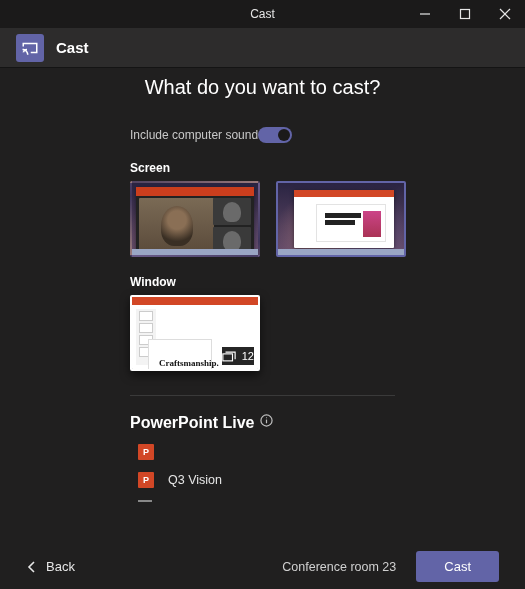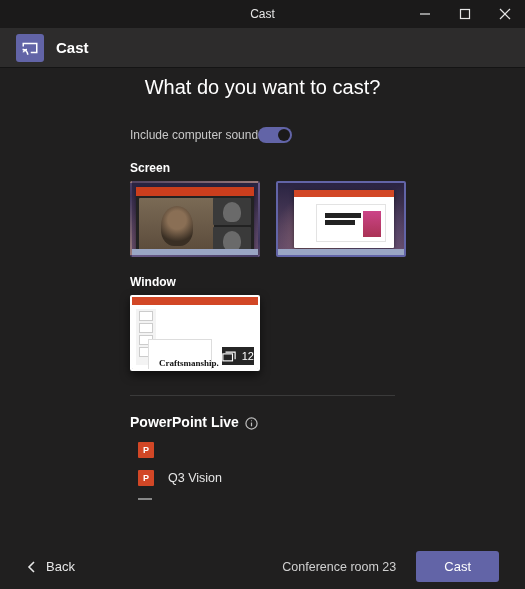--- a/index.html
+++ b/index.html
@@ -69,21 +69,21 @@
   .w1 .slide .txt { position: absolute; left: 10px; top: 18px; color: #111; font-size: 9px; font-family: Georgia, serif; font-weight: 700; }
   .w1 .thumb-strip { position: absolute; left: 4px; top: 12px; width: 20px; bottom: 4px; background: #f3f3f3; }
   .w1 .thumb-strip div { width: 14px; height: 10px; background: #fff; border:1px solid #ccc; margin: 2px auto; }
   .w1 .badge { position: absolute; right: 4px; bottom: 4px; background: rgba(20,20,20,0.92); color: #fff; font-size: 11px; padding: 3px 0; border-radius: 0; display: flex; align-items: center; gap: 6px; }
   .w1 .badge svg { width: 14px; height: 11px; fill:#fff; }
 
   
   .divider { height: 1px; background: #3a3a3a; margin: 24px 110px 0 110px; }
 
   
-  .ppl-header { display:flex; align-items:flex-end; gap:6px; font-size: 14px; font-weight:600; margin-left:110px; margin-top: 18px; }
+  .ppl-header { display:flex; align-items:flex-start; gap:6px; font-size: 16px; font-weight:600; margin-left:110px; margin-top: 18px; }
   .ppl-header svg { width:13px; height:13px; fill:none; stroke:#bfbfbf; stroke-width:1.3; }
   .ppl-item { display:flex; align-items:center; gap:14px; margin-left:118px; margin-top: 12px; font-size: 12.5px; color:#e6e6e6; }
   .ppl-icon { width:16px; height:16px; background:#d24726; border-radius:1px; display:flex; align-items:center; justify-content:center; color:#fff; font-size:9px; font-weight:700; font-family: Arial; }
   .ppl-dash { width:14px; height:2px; background:#888; margin-left:118px; margin-top:12px; }
 
   
   .footer { position: absolute; bottom: 7px; left: 0; right: 0; display:flex; align-items:center; justify-content: space-between; padding: 0 26px; margin-top: 35px; }
   .back { display:flex; align-items:center; gap:8px; color:#e6e6e6; font-size: 13px; }
   .back svg { width:12px; height:12px; stroke:#e6e6e6; stroke-width:1.6; fill:none; }
   .right-group { display:flex; align-items:center; gap:20px; }

